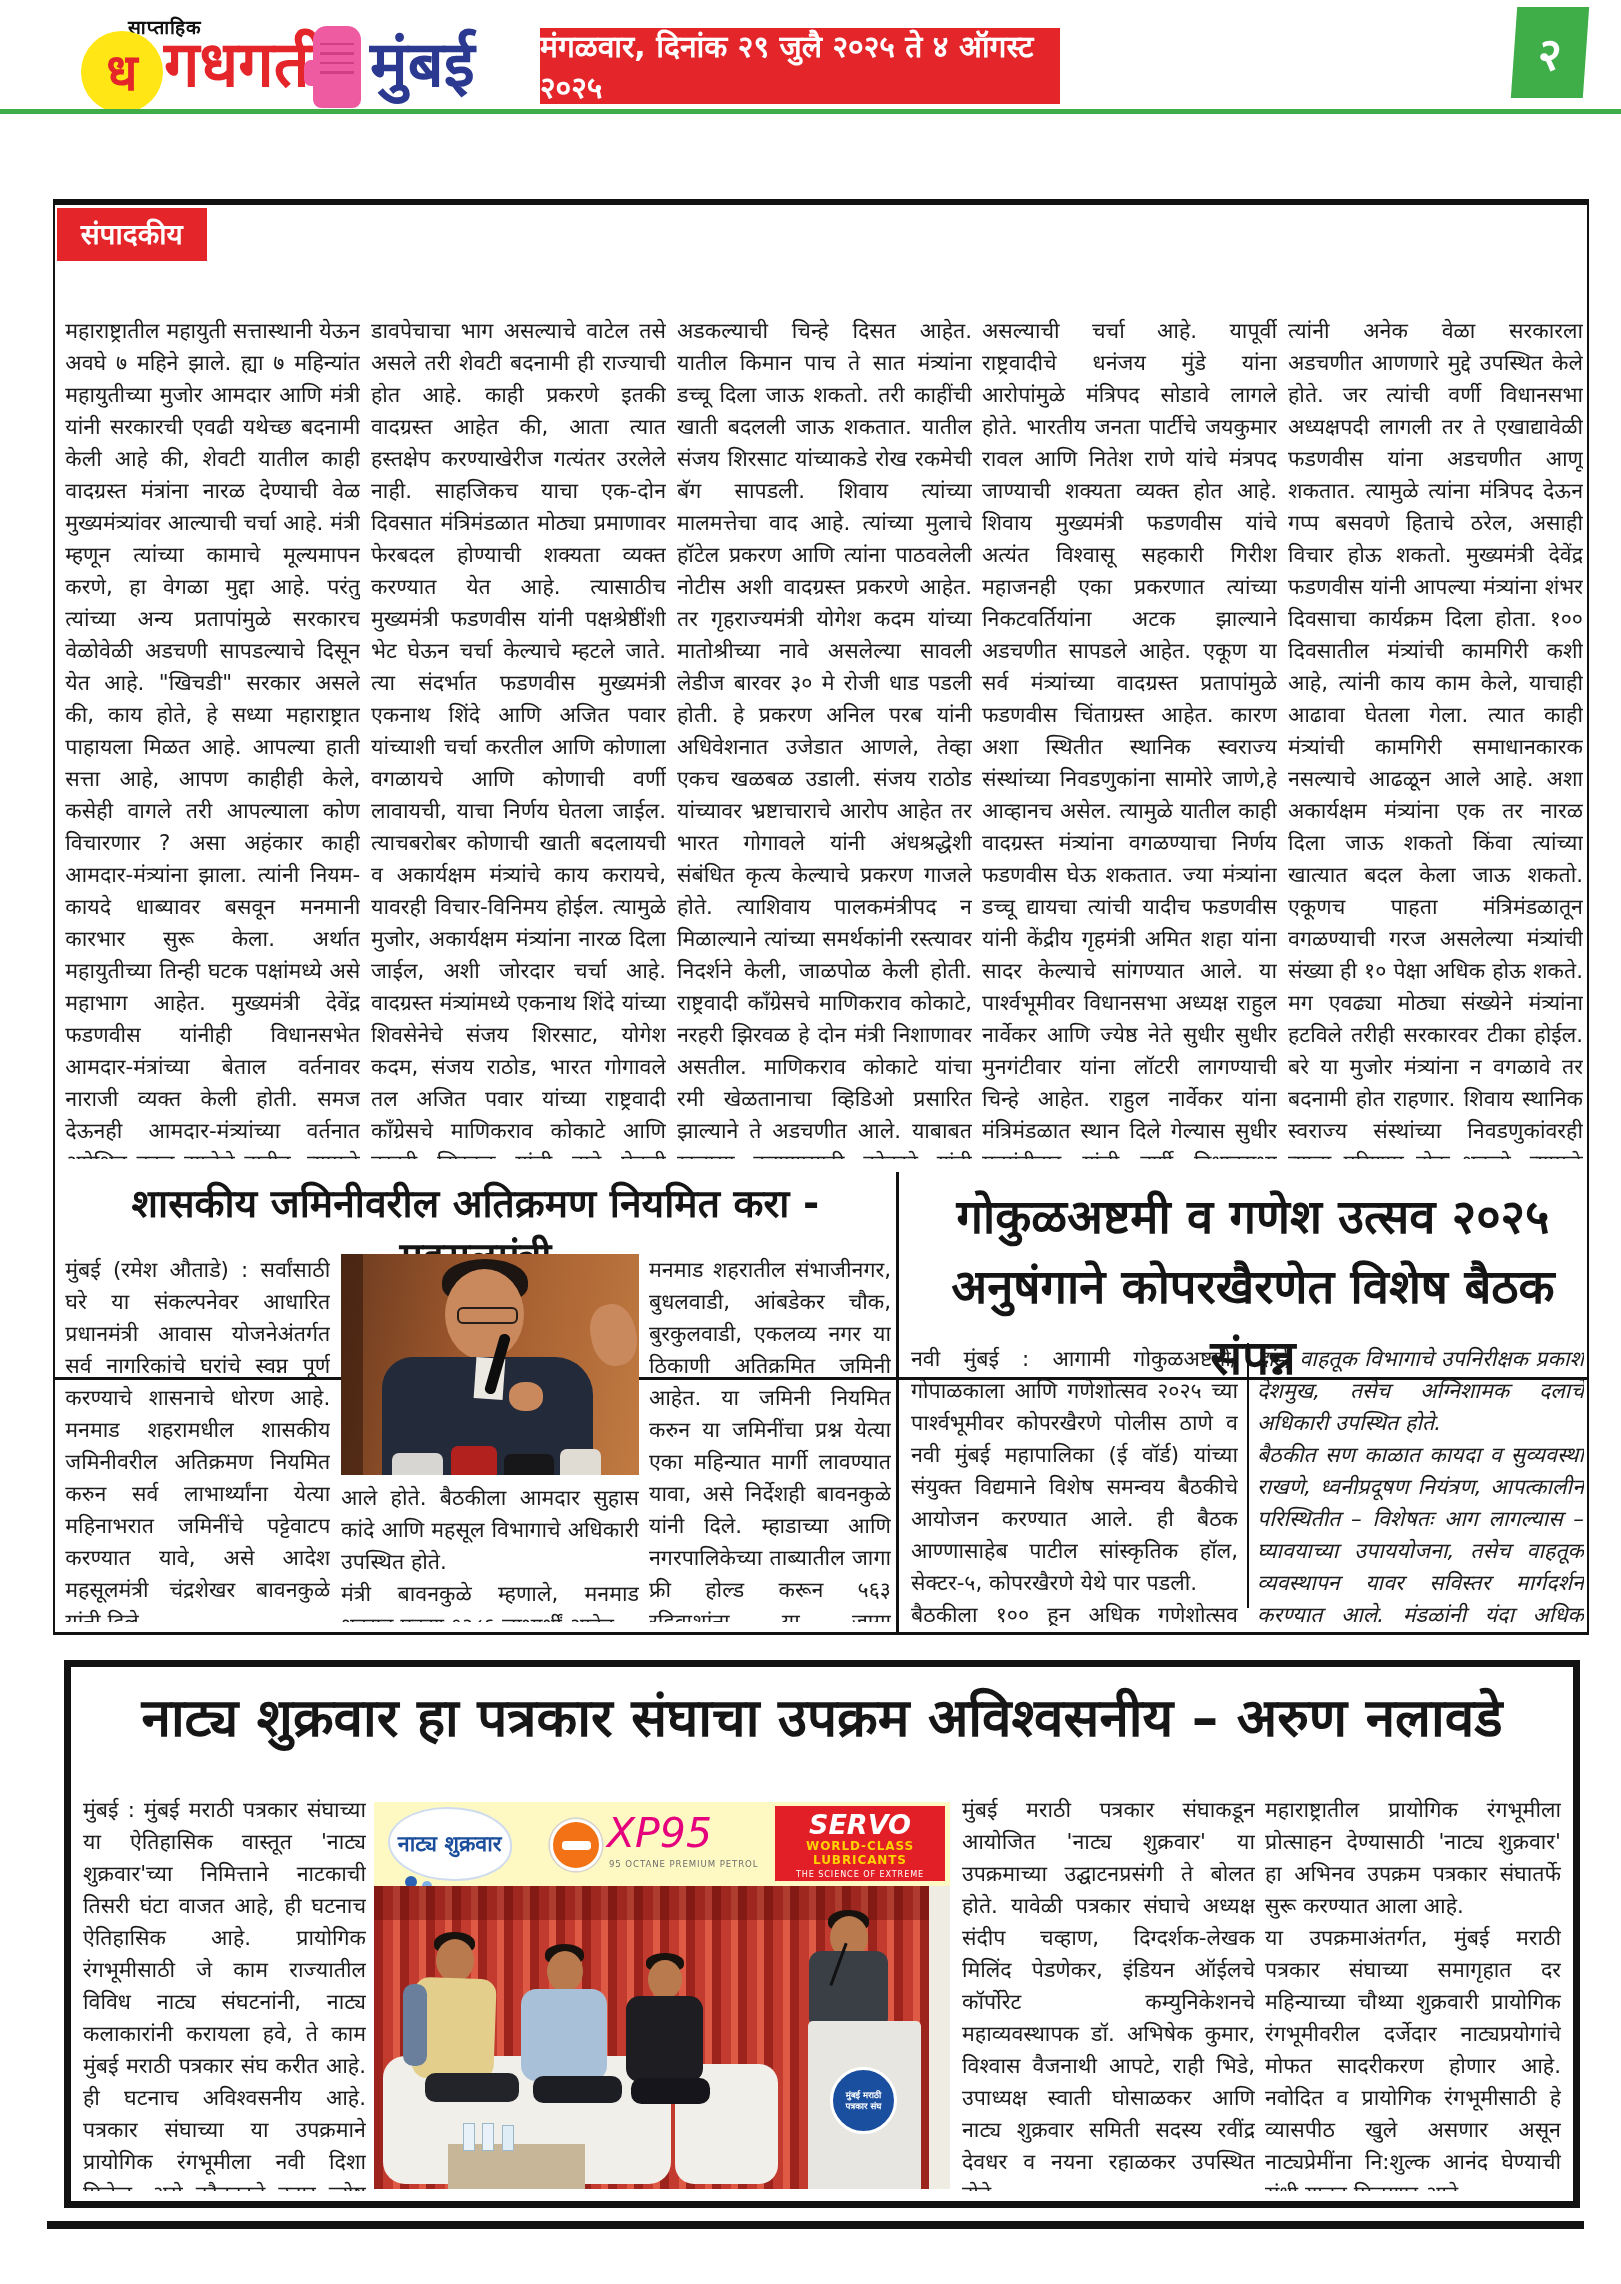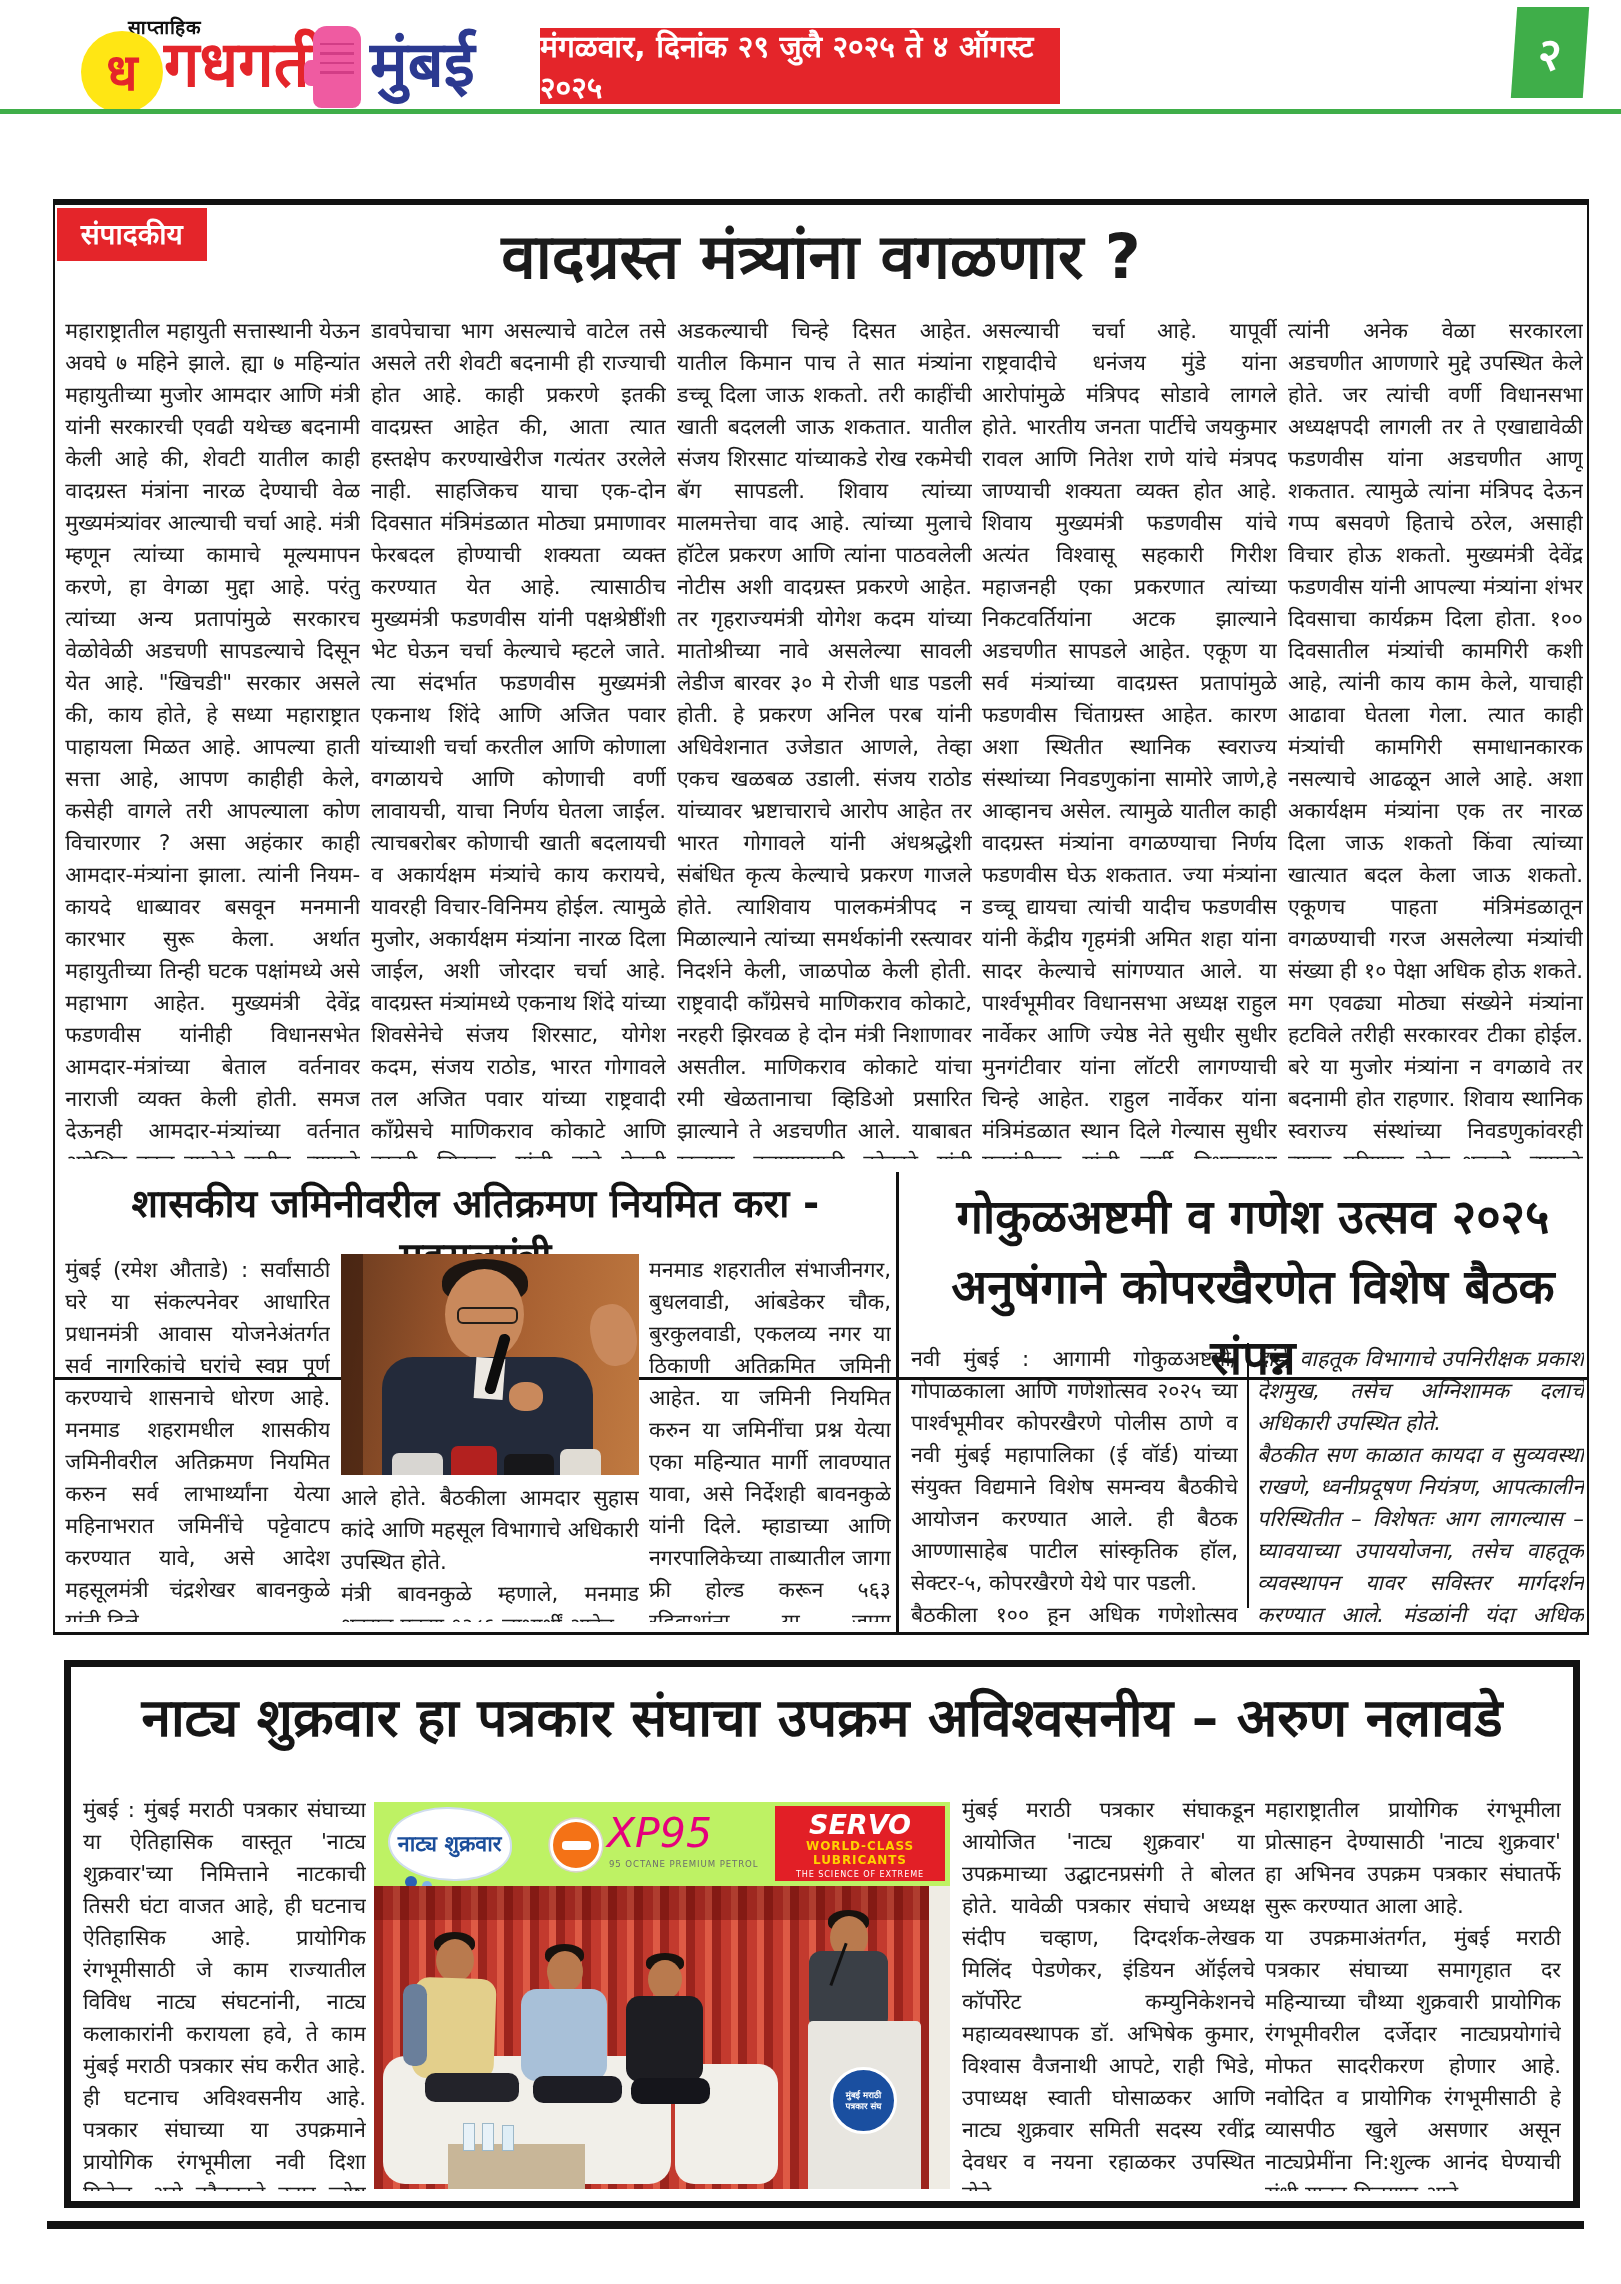--- a/index.html
+++ b/index.html
@@ -67,21 +67,21 @@
   .thin-rule{left:53px;top:1632px;width:1536px;height:3.4px;background:#121212;}
 
   
   .natya-box{left:64px;top:1660px;width:1516px;height:548px;border:7.7px solid #121212;box-sizing:border-box;padding-left:24px;}
   .natya-headline{left:0;top:12px;width:100%;text-align:center;font-size:53px;font-weight:bold;margin:0;color:#161616;}
   .n-c1{left:12px;top:127px;width:283px;height:397px;}
   .n-c3{left:891px;top:127px;width:293px;height:397px;}
   .n-c4{left:1194px;top:127px;width:296px;height:397px;}
 
   .photo2{left:303px;top:135px;width:576px;height:387px;overflow:hidden;background:#f6f4ef;}
-  .ph2-banner{left:0;top:0;width:100%;height:84px;background:#bef264;}
+  .ph2-banner{left:0;top:0;width:100%;height:84px;background:#fef9c3;}
   .bubble{left:13.7px;top:5.1px;width:120px;height:70px;background:#ffffff;border:2.6px solid #cfdcee;
           border-radius:48% 52% 46% 54%;display:flex;align-items:center;justify-content:center;
           text-align:center;font-size:21.4px;font-weight:bold;color:#1b4e9b;line-height:1.05;}
   .mask1{left:31px;top:74px;width:12px;height:12px;border-radius:50%;background:#2b62b5;}
   .mask2{left:48px;top:79px;width:10.3px;height:10.3px;border-radius:50%;background:#7fb3e8;}
   .io-disc{left:176px;top:17px;width:46px;height:46px;border-radius:50%;background:#f47216;
            border:3.4px solid #fff;box-shadow:0 0 0 1.7px #d9d4cc;}
   .io-disc:before{content:"";position:absolute;left:8.6px;top:19px;width:29px;height:8.6px;background:#fff;border-radius:3.4px;}
   .xp95{left:233px;top:6.9px;font-size:41px;font-weight:normal;font-style:italic;color:#e5007d;}
   .xp95-sub{left:235px;top:57px;font-size:8.6px;color:#6d6d6d;letter-spacing:0.9px;}
@@ -134,21 +134,20 @@
   </div>
   <div class="abs logo-rest">गधगती</div>
   <div class="abs fist"></div>
   <div class="abs logo-city">मुंबई</div>
   <div class="abs date-banner">मंगळवार, दिनांक २९ जुलै २०२५ ते ४ ऑगस्ट २०२५</div>
   <div class="abs page-tab">२</div>
   <div class="abs green-rule"></div>
 
   <section class="abs ed-box">
     <div class="abs ed-label">संपादकीय</div>
-    <h1 class="abs ed-headline">वादग्रस्त मंत्र्यांना वगळणार ?</h1>
     <div class="abs col ed-col ec1">महाराष्ट्रातील महायुती सत्तास्थानी येऊन अवघे ७ महिने झाले. ह्या ७ महिन्यांत महायुतीच्या मुजोर आमदार आणि मंत्री यांनी सरकारची एवढी यथेच्छ बदनामी केली आहे की, शेवटी यातील काही वादग्रस्त मंत्रांना नारळ देण्याची वेळ मुख्यमंत्र्यांवर आल्याची चर्चा आहे. मंत्री म्हणून त्यांच्या कामाचे मूल्यमापन करणे, हा वेगळा मुद्दा आहे. परंतु त्यांच्या अन्य प्रतापांमुळे सरकारच वेळोवेळी अडचणी सापडल्याचे दिसून येत आहे. "खिचडी" सरकार असले की, काय होते, हे सध्या महाराष्ट्रात पाहायला मिळत आहे. आपल्या हाती सत्ता आहे, आपण काहीही केले, कसेही वागले तरी आपल्याला कोण विचारणार ? असा अहंकार काही आमदार-मंत्र्यांना झाला. त्यांनी नियम-कायदे धाब्यावर बसवून मनमानी कारभार सुरू केला. अर्थात महायुतीच्या तिन्ही घटक पक्षांमध्ये असे महाभाग आहेत. मुख्यमंत्री देवेंद्र फडणवीस यांनीही विधानसभेत आमदार-मंत्रांच्या बेताल वर्तनावर नाराजी व्यक्त केली होती. समज देऊनही आमदार-मंत्र्यांच्या वर्तनात अपेक्षित बदल झालेले नाहीत. त्यामुळे घटक पक्षांच्या वरिष्ठ नेत्यांचा आपल्याच मुजोर आमदार व मंत्र्यांवर वचक नसल्याचे चित्र निर्माण झाले. यातून महाराष्ट्राची प्रतिमा ढासळली. कोणाला याच्यात राजकीय</div>
     <div class="abs col ed-col ec2">डावपेचाचा भाग असल्याचे वाटेल तसे असले तरी शेवटी बदनामी ही राज्याची होत आहे. काही प्रकरणे इतकी वादग्रस्त आहेत की, आता त्यात हस्तक्षेप करण्याखेरीज गत्यंतर उरलेले नाही. साहजिकच याचा एक-दोन दिवसात मंत्रिमंडळात मोठ्या प्रमाणावर फेरबदल होण्याची शक्यता व्यक्त करण्यात येत आहे. त्यासाठीच मुख्यमंत्री फडणवीस यांनी पक्षश्रेष्ठींशी भेट घेऊन चर्चा केल्याचे म्हटले जाते. त्या संदर्भात फडणवीस मुख्यमंत्री एकनाथ शिंदे आणि अजित पवार यांच्याशी चर्चा करतील आणि कोणाला वगळायचे आणि कोणाची वर्णी लावायची, याचा निर्णय घेतला जाईल. त्याचबरोबर कोणाची खाती बदलायची व अकार्यक्षम मंत्र्यांचे काय करायचे, यावरही विचार-विनिमय होईल. त्यामुळे मुजोर, अकार्यक्षम मंत्र्यांना नारळ दिला जाईल, अशी जोरदार चर्चा आहे. वादग्रस्त मंत्र्यांमध्ये एकनाथ शिंदे यांच्या शिवसेनेचे संजय शिरसाट, योगेश कदम, संजय राठोड, भारत गोगावले तल अजित पवार यांच्या राष्ट्रवादी काँग्रेसचे माणिकराव कोकाटे आणि नरहरी झिरवळ यांची नावे घेतली जातात. अर्थात भाजपचे काही मंत्रीही वादग्रस्त ठरले आहेत. यात जयकुमार गोरे, नीतीश राणे यांचा समावेश आहे. गिरीश महाजनही सध्या एका प्रकरणात</div>
     <div class="abs col ed-col ec3">अडकल्याची चिन्हे दिसत आहेत. यातील किमान पाच ते सात मंत्र्यांना डच्चू दिला जाऊ शकतो. तरी काहींची खाती बदलली जाऊ शकतात. यातील संजय शिरसाट यांच्याकडे रोख रकमेची बॅग सापडली. शिवाय त्यांच्या मालमत्तेचा वाद आहे. त्यांच्या मुलाचे हॉटेल प्रकरण आणि त्यांना पाठवलेली नोटीस अशी वादग्रस्त प्रकरणे आहेत. तर गृहराज्यमंत्री योगेश कदम यांच्या मातोश्रीच्या नावे असलेल्या सावली लेडीज बारवर ३० मे रोजी धाड पडली होती. हे प्रकरण अनिल परब यांनी अधिवेशनात उजेडात आणले, तेव्हा एकच खळबळ उडाली. संजय राठोड यांच्यावर भ्रष्टाचाराचे आरोप आहेत तर भारत गोगावले यांनी अंधश्रद्धेशी संबंधित कृत्य केल्याचे प्रकरण गाजले होते. त्याशिवाय पालकमंत्रीपद न मिळाल्याने त्यांच्या समर्थकांनी रस्त्यावर निदर्शने केली, जाळपोळ केली होती. राष्ट्रवादी काँग्रेसचे माणिकराव कोकाटे, नरहरी झिरवळ हे दोन मंत्री निशाणावर असतील. माणिकराव कोकाटे यांचा रमी खेळतानाचा व्हिडिओ प्रसारित झाल्याने ते अडचणीत आले. याबाबत खुलासा करण्यासाठी कोकाटे यांनी पत्रकार परिषद घेतली. त्यात त्यांनी सरकारच भिकारी असल्याचे म्हटले. त्यामुळे फडणवीस नाराज झाले तर नरहरी झिरवळ यांची कामगिरीही निराशाजनक</div>
     <div class="abs col ed-col ec4">असल्याची चर्चा आहे. यापूर्वी राष्ट्रवादीचे धनंजय मुंडे यांना आरोपांमुळे मंत्रिपद सोडावे लागले होते. भारतीय जनता पार्टीचे जयकुमार रावल आणि नितेश राणे यांचे मंत्रपद जाण्याची शक्यता व्यक्त होत आहे. शिवाय मुख्यमंत्री फडणवीस यांचे अत्यंत विश्वासू सहकारी गिरीश महाजनही एका प्रकरणात त्यांच्या निकटवर्तियांना अटक झाल्याने अडचणीत सापडले आहेत. एकूण या सर्व मंत्र्यांच्या वादग्रस्त प्रतापांमुळे फडणवीस चिंताग्रस्त आहेत. कारण अशा स्थितीत स्थानिक स्वराज्य संस्थांच्या निवडणुकांना सामोरे जाणे,हे आव्हानच असेल. त्यामुळे यातील काही वादग्रस्त मंत्र्यांना वगळण्याचा निर्णय फडणवीस घेऊ शकतात. ज्या मंत्र्यांना डच्चू द्यायचा त्यांची यादीच फडणवीस यांनी केंद्रीय गृहमंत्री अमित शहा यांना सादर केल्याचे सांगण्यात आले. या पार्श्वभूमीवर विधानसभा अध्यक्ष राहुल नार्वेकर आणि ज्येष्ठ नेते सुधीर सुधीर मुनगंटीवार यांना लॉटरी लागण्याची चिन्हे आहेत. राहुल नार्वेकर यांना मंत्रिमंडळात स्थान दिले गेल्यास सुधीर मुनगंटीवार यांची वर्णी विधानसभा अध्यक्ष पदावर लावण्यात येईल. जर नार्वेकर यांचे अध्यक्षपद कायम राहिले तर मुनगंटीवार यांना मंत्रिमंडळात सामावून घेतले जाईल. खरतर मुनगंटीवार मंत्री पद न मिळालेले नाराज होते. ते फडणवीस यांचे विरोधक मानले जातात.</div>
     <div class="abs col ed-col ec5">त्यांनी अनेक वेळा सरकारला अडचणीत आणणारे मुद्दे उपस्थित केले होते. जर त्यांची वर्णी विधानसभा अध्यक्षपदी लागली तर ते एखाद्यावेळी फडणवीस यांना अडचणीत आणू शकतात. त्यामुळे त्यांना मंत्रिपद देऊन गप्प बसवणे हिताचे ठरेल, असाही विचार होऊ शकतो. मुख्यमंत्री देवेंद्र फडणवीस यांनी आपल्या मंत्र्यांना शंभर दिवसाचा कार्यक्रम दिला होता. १०० दिवसातील मंत्र्यांची कामगिरी कशी आहे, त्यांनी काय काम केले, याचाही आढावा घेतला गेला. त्यात काही मंत्र्यांची कामगिरी समाधानकारक नसल्याचे आढळून आले आहे. अशा अकार्यक्षम मंत्र्यांना एक तर नारळ दिला जाऊ शकतो किंवा त्यांच्या खात्यात बदल केला जाऊ शकतो. एकूणच पाहता मंत्रिमंडळातून वगळण्याची गरज असलेल्या मंत्र्यांची संख्या ही १० पेक्षा अधिक होऊ शकते. मग एवढ्या मोठ्या संख्येने मंत्र्यांना हटविले तरीही सरकारवर टीका होईल. बरे या मुजोर मंत्र्यांना न वगळावे तर बदनामी होत राहणार. शिवाय स्थानिक स्वराज्य संस्थांच्या निवडणुकांवरही त्याचा परिणाम होऊ शकतो. त्यामुळे या निवडणुकांआधी "साफसफाई" करण्याचा फडणवीस यांचा निर्धार दिसतो. याबाबतचे चित्र मंगळवारपर्यंत स्पष्ट होईल, अशी अपेक्षा आहे.</div>
   </section>
 
   <div class="abs mid">
     <h2 class="abs land-headline">शासकीय जमिनीवरील अतिक्रमण नियमित करा - महसूलमंत्री</h2>
     <div class="abs col land-c1 prelines">मुंबई (रमेश औताडे) : सर्वांसाठी घरे या संकल्पनेवर आधारित प्रधानमंत्री आवास योजनेअंतर्गत सर्व नागरिकांचे घरांचे स्वप्न पूर्ण करण्याचे शासनाचे धोरण आहे. मनमाड शहरामधील शासकीय जमिनीवरील अतिक्रमण नियमित करुन सर्व लाभार्थ्यांना येत्या महिनाभरात जमिनींचे पट्टेवाटप करण्यात यावे, असे आदेश महसूलमंत्री चंद्रशेखर बावनकुळे यांनी दिले.

